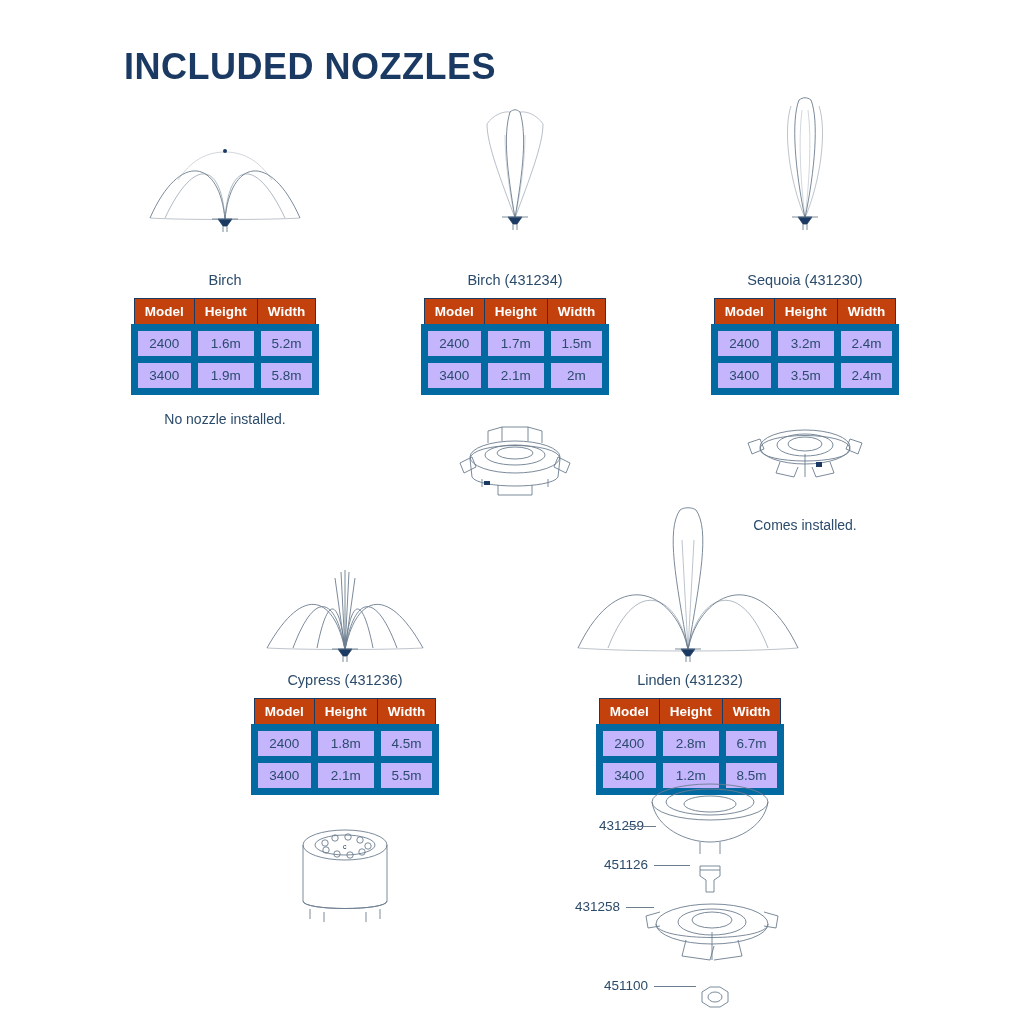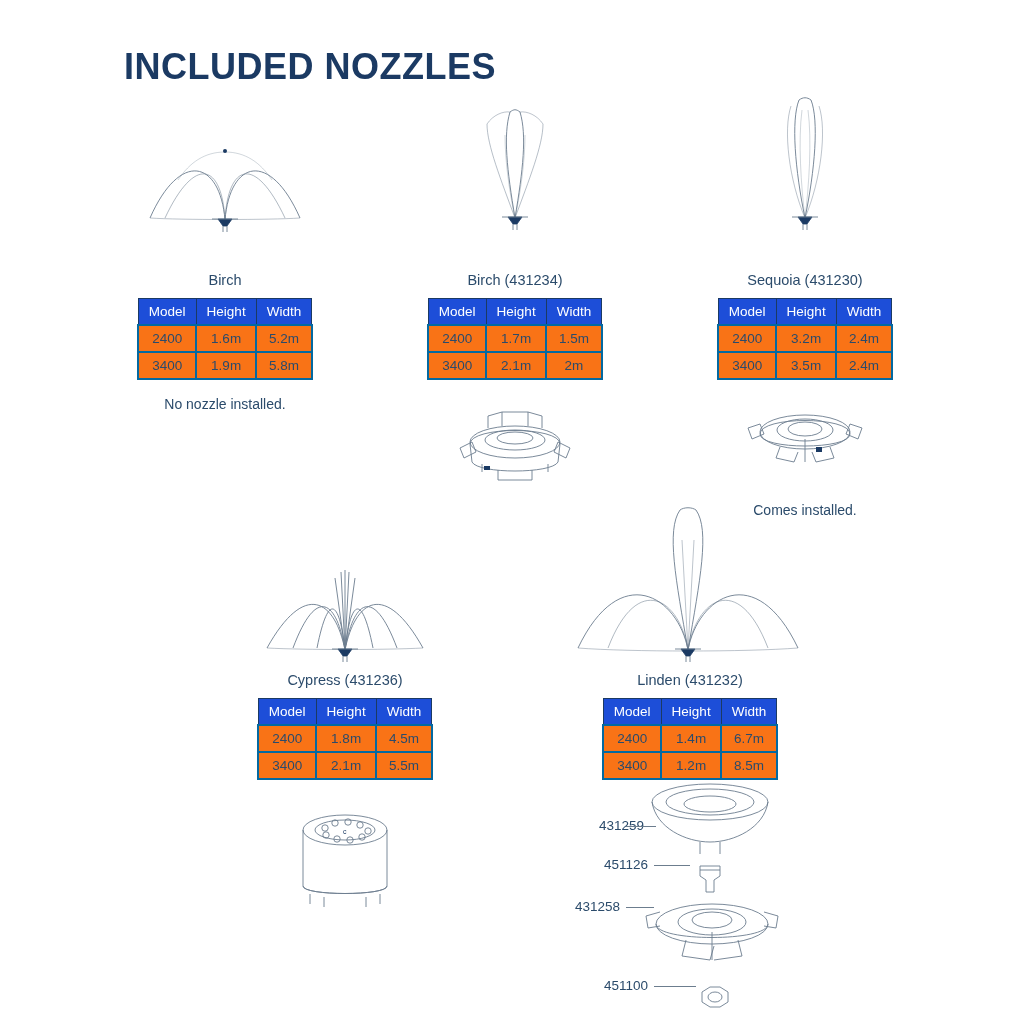--- a/index.html
+++ b/index.html
@@ -42,35 +42,35 @@
     color: #2b4b6b;
     margin-top: 2px;
   }
 
   table.spec {
     border-collapse: collapse;
     margin: 10px auto 0 auto;
     font-size: 13.5px;
   }
   table.spec th {
-    background: #1d4ed8;
+    background: #c2410c;
     color: #ffffff;
-    font-weight: normal;
+    font-weight: bold;
     padding: 5px 10px;
     border: 1px solid #1b3a63;
     text-align: center;
     white-space: nowrap;
   }
   table.spec td {
     padding: 5px 10px;
-    border: 2px solid #0369a1;
+    border: 7px solid #0369a1;
     text-align: center;
     color: #2b4b6b;
     white-space: nowrap;
-    background: #f97316;
+    background: #c4b5fd;
   }
   .note {
     text-align: center;
     font-size: 14px;
     color: #2b4b6b;
     margin-top: 16px;
   }
   .part-art {
     margin-top: 12px;
     text-align: center;
@@ -394,21 +394,21 @@
     <thead>
       <tr>
         <th>Model</th>
         <th>Height</th>
         <th>Width</th>
       </tr>
     </thead>
     <tbody>
       <tr>
         <td>2400</td>
-        <td>1.4m</td>
+        <td>2.8m</td>
         <td>6.7m</td>
       </tr>
       <tr>
         <td>3400</td>
         <td>1.2m</td>
         <td>8.5m</td>
       </tr>
     </tbody>
   </table>
 </div>

